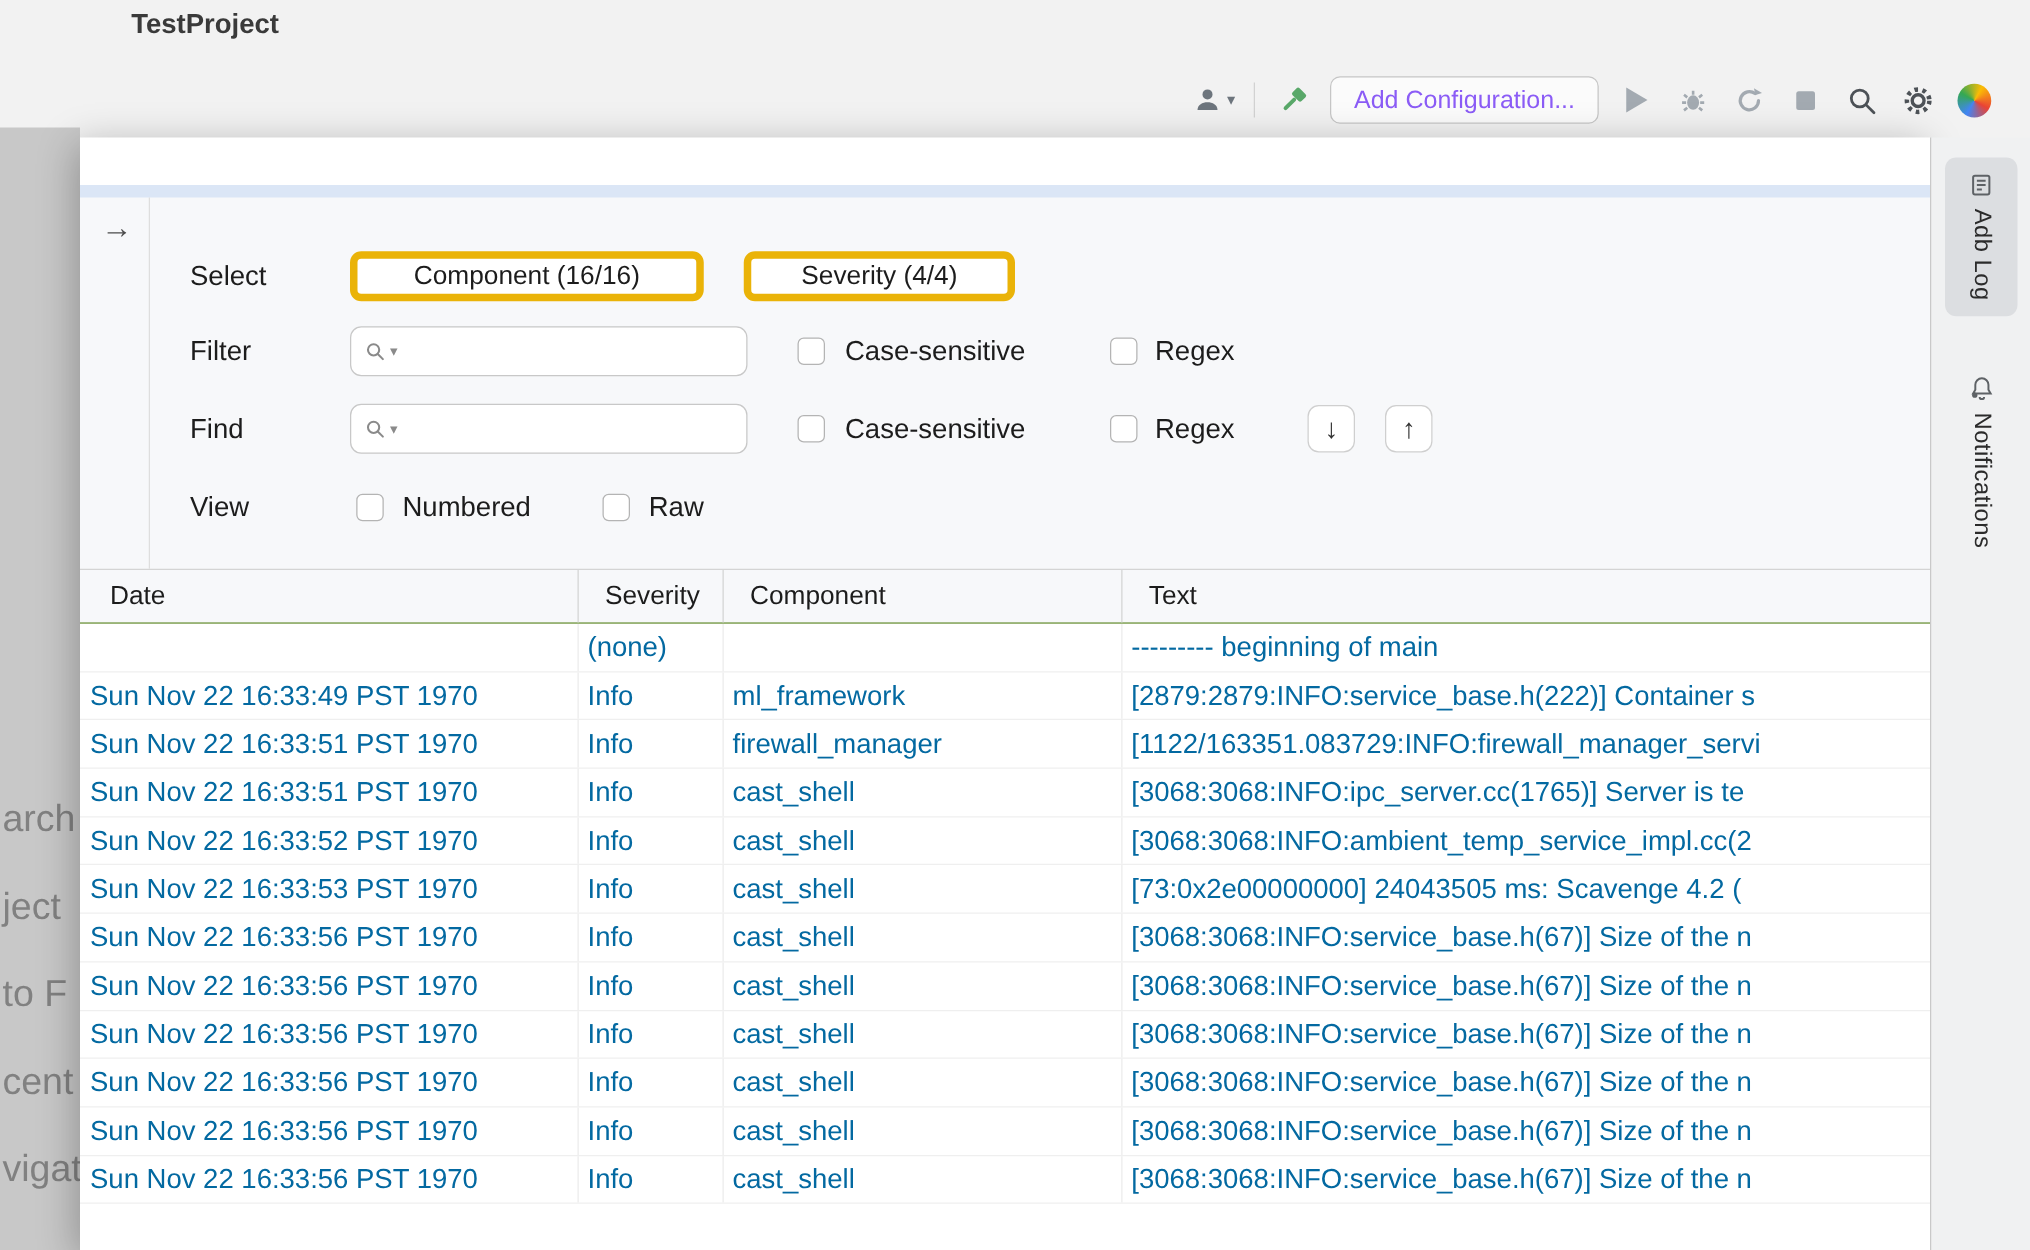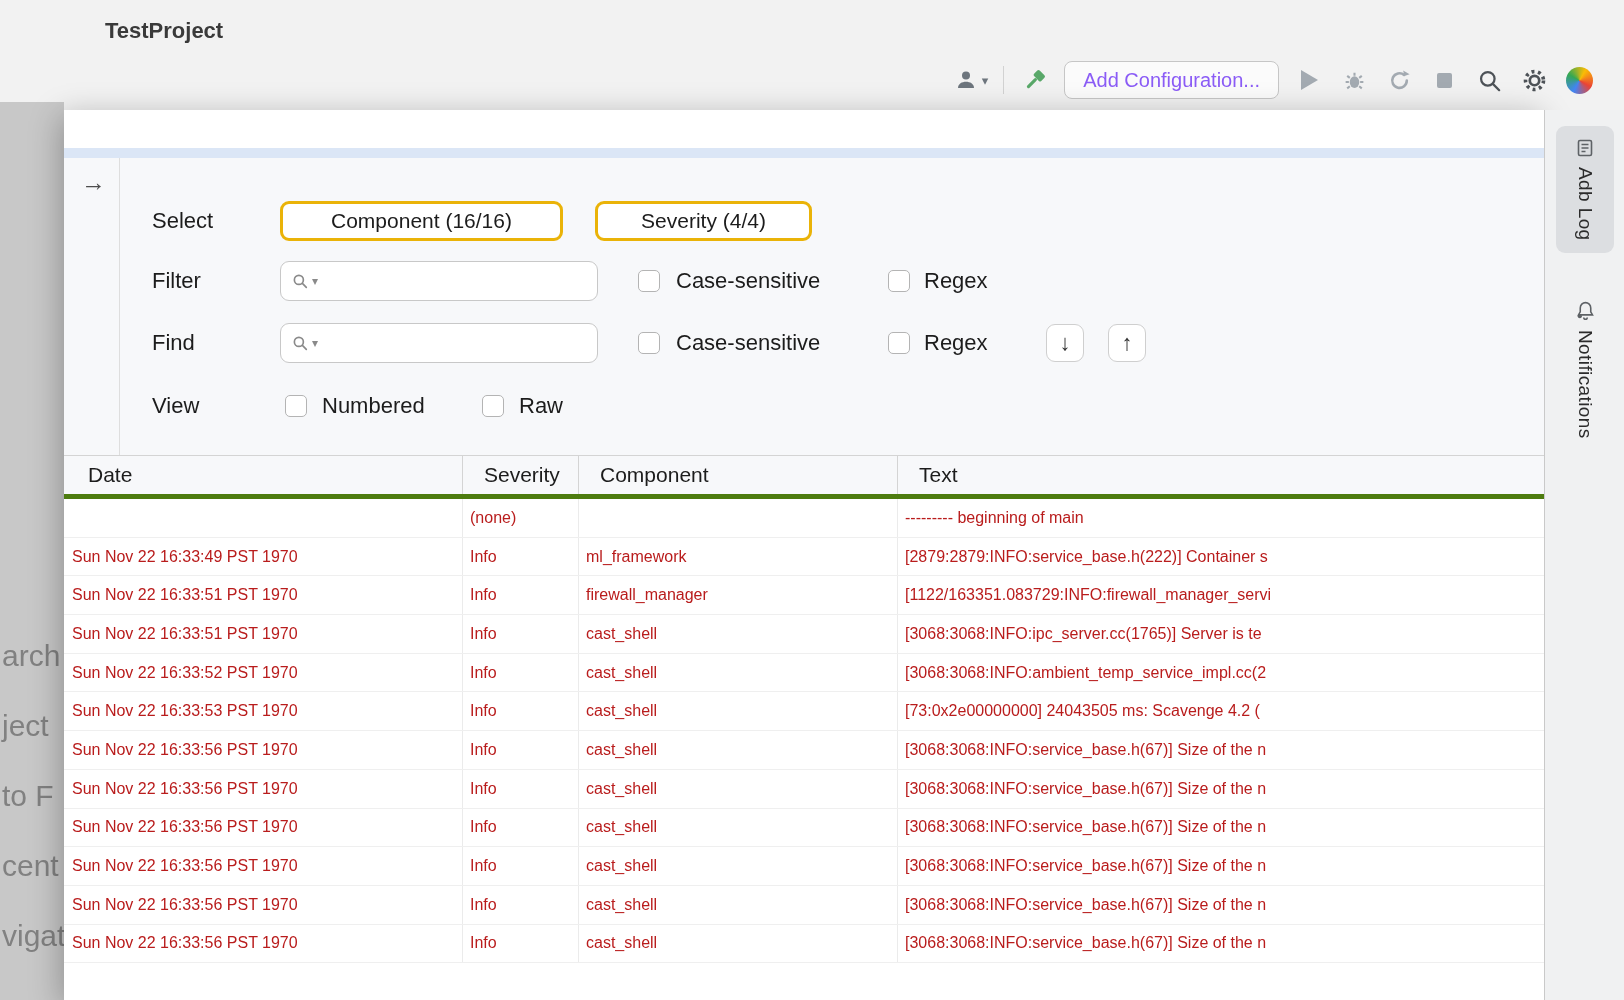--- a/index.html
+++ b/index.html
@@ -6,21 +6,21 @@
   html,body { margin:0; padding:0; }
   body {
     width:1624px; height:1000px; overflow:hidden; position:relative;
     background:#f2f2f2;
     font-family:"Liberation Sans","DejaVu Sans",sans-serif;
     color:#1c1c1c;
     -webkit-font-smoothing:antialiased;
   }
 
   
-  .titlebar-title { position:absolute; left:105px; top:18px; font-size:22px; font-weight:700; color:#3a3a3a;text-align:center; }
+  .titlebar-title { position:absolute; left:105px; top:6px; font-size:22px; font-weight:700; color:#3a3a3a;text-align:center; }
   .toolbar { position:absolute; right:30px; top:58px; height:44px; display:flex; align-items:center; gap:15px; }
   .icon-btn { display:flex; align-items:center; justify-content:center; min-width:30px; height:38px; cursor:default; }
   .toolbar-divider { width:1px; height:28px; background:#d2d2d2; }
   .user-group { display:flex; align-items:center; gap:4px; }
   .chev { font-size:13px; color:#6d757d; }
   .add-config-btn {
     height:38px; border:1px solid #c6c6c6; border-radius:8px; background:#fbfbfb;
     padding:0 18px; font-size:20px; color:#8b5cf6; display:flex; align-items:center; white-space:nowrap;
   }
   .run-triangle { width:0; height:0; border-left:17px solid #a3aab1; border-top:10px solid transparent; border-bottom:10px solid transparent; }
@@ -49,48 +49,48 @@
   .header-minimize { position:absolute; right:30px; top:23px; width:19px; height:3px; background:#555; border-radius:1.5px; }
 
   
   .filter-area { position:absolute; left:0; top:48px; right:0; height:298px; background:#f7f8fa;
                  border-bottom:1px solid #d4d4d4; }
   .gutter { position:absolute; left:0; top:0; width:56px; height:100%; border-right:1px solid #dedede; }
   .gutter-arrow { position:absolute; left:17px; top:10px; font-size:25px; color:#4d4d4d; }
   .frow { position:absolute; left:0; right:0; height:40px; }
   .frow.r1 { top:43px; } .frow.r2 { top:103px; } .frow.r3 { top:165px; } .frow.r4 { top:228px; }
   .flabel { position:absolute; left:88px; top:0; height:40px; display:flex; align-items:center; font-size:22px; }
-  .fbtn { position:absolute; top:0; height:40px; border:3px solid #eab308; border-radius:9px; background:#fff;
+  .fbtn { position:absolute; top:0; height:40px; border:6px solid #eab308; border-radius:9px; background:#fff;
           display:flex; align-items:center; justify-content:center; font-size:21px; color:#1c1c1c; white-space:nowrap; }
   .btn-component { left:216px; width:283px; }
   .btn-severity  { left:531px; width:217px; }
   .finput { position:absolute; left:216px; top:0; width:318px; height:40px; border:1px solid #c8c8c8;
             border-radius:9px; background:#fff; display:flex; align-items:center; padding:0 10px; gap:3px; }
   .finput input { border:none; outline:none; flex:1; min-width:0; font-size:20px; background:transparent;
                   font-family:inherit; color:#1c1c1c; }
   .input-chevron { font-size:12px; color:#8a8a8a; }
   .fcheck { position:absolute; top:9px; width:22px; height:22px; border:1.5px solid #b4b4b4; border-radius:5px; background:#fff; }
   .fchecklabel { position:absolute; top:0; height:40px; display:flex; align-items:center; font-size:22px; }
   .cb-case { left:574px; } .lb-case { left:612px; }
   .cb-regex { left:824px; } .lb-regex { left:860px; }
   .cb-numbered { left:221px; } .lb-numbered { left:258px; }
   .cb-raw { left:418px; } .lb-raw { left:455px; }
   .arrow-btn { position:absolute; top:1px; width:38px; height:38px; border:1px solid #cfcfcf; border-radius:9px;
                background:#fff; display:flex; align-items:center; justify-content:center; font-size:22px; color:#333; }
   .btn-find-next { left:982px; } .btn-find-prev { left:1044px; }
 
   
   .tbl-head { position:absolute; left:0; top:346px; right:0; height:43px; background:#f7f8fa;
-              border-bottom:5px solid #4d7c0f; display:grid; grid-template-columns:398px 116px 319px 1fr; }
+              border-bottom:1px solid #4d7c0f; display:grid; grid-template-columns:398px 116px 319px 1fr; }
   .th { display:flex; align-items:center; padding-left:21px; font-size:21px; color:#1c1c1c;
         border-left:1px solid #d4d4d4; white-space:nowrap; overflow:hidden; }
   .th:first-child { border-left:none; padding-left:24px; }
   .tbl-body { position:absolute; left:0; top:389px; right:0; bottom:0; background:#fff; overflow:hidden; }
   .trow { display:grid; grid-template-columns:398px 116px 319px 1fr; height:38.7px; border-bottom:1px solid #efefef; }
-  .td { display:flex; align-items:center; padding-left:7px; font-size:16px; color:#b91c1c;
+  .td { display:flex; align-items:center; padding-left:7px; font-size:22px; color:#0369a1;
         white-space:nowrap; overflow:hidden; border-left:1px solid #ebebeb; }
   .td:first-child { border-left:none; padding-left:8px; }
 
   
   .stripe { position:absolute; left:1544px; top:110px; width:80px; height:890px; background:#f0f1f2;
             border-left:1px solid #c9c9c9; }
   .stripe-tab { position:absolute; left:11px; width:58px; display:flex; flex-direction:column; align-items:center;
                 gap:9px; padding:12px 0; border-radius:9px; }
   .stripe-tab.selected { background:#dcdee1; }
   .stripe-tab.t1 { top:16px; } .stripe-tab.t2 { top:178px; }

